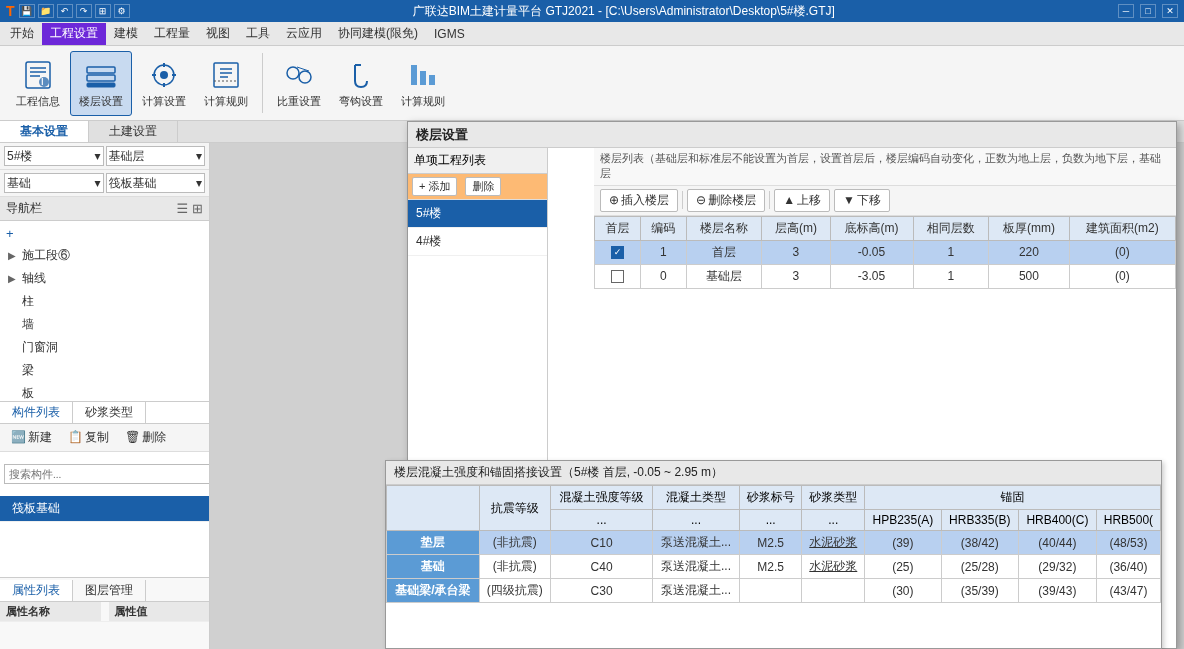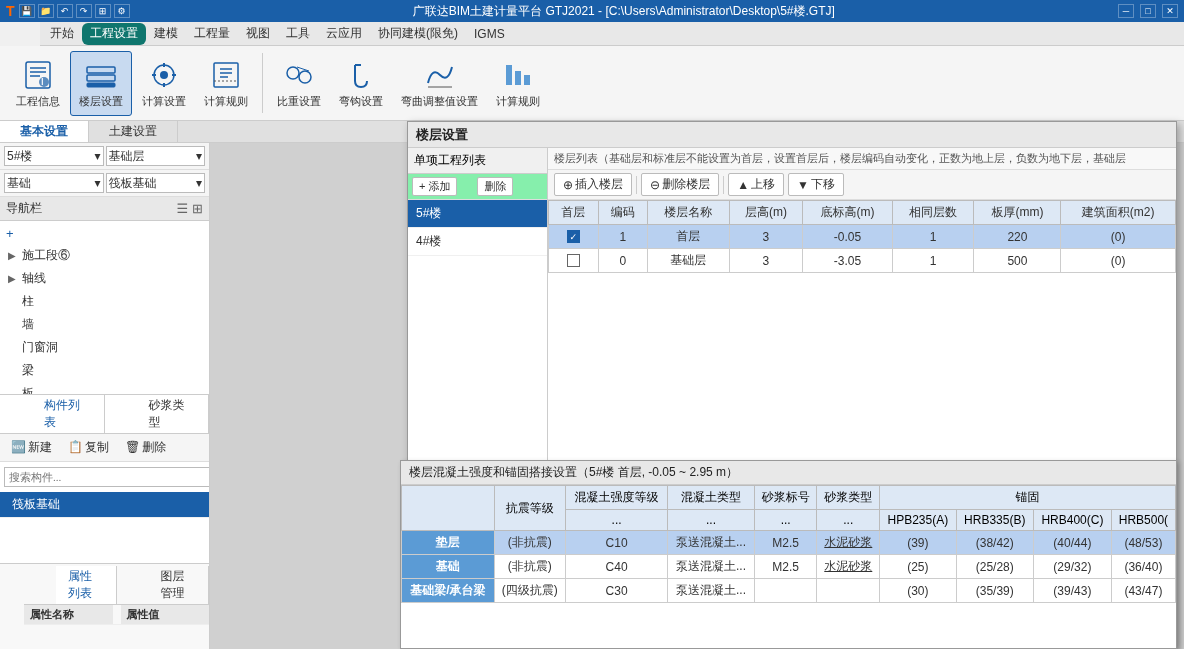--- a/index.html
+++ b/index.html
@@ -22,32 +22,31 @@
     .tb-icon { width: 16px; height: 14px; border: 1px solid rgba(255,255,255,0.3); display: inline-flex; align-items: center; justify-content: center; font-size: 9px; color: white; cursor: pointer; }
 
     
     .menu-bar {
       height: 24px;
       background: #e8e8e8;
       display: flex;
       align-items: center;
       border-bottom: 1px solid #ccc;
       padding: 0 2px;
-      margin-left: 40px;
     }
     .menu-item {
       padding: 2px 8px;
       cursor: pointer;
       font-size: 12px;
       color: #333;
       height: 22px;
       display: flex;
       align-items: center;
     }
-    .menu-item.active { background: #0f766e; color: white; border-radius: 6px; }
+    .menu-item.active { background: #6d28d9; color: white; border-radius: 0; }
 
     
     .toolbar {
       height: 75px;
       background: #f5f5f5;
       border-bottom: 1px solid #ccc;
       display: flex;
       align-items: center;
       padding: 4px 8px;
       gap: 2px;
@@ -173,21 +172,21 @@
       display: flex; align-items: center; gap: 2px;
       padding: 2px 6px; cursor: pointer; font-size: 11px;
       border: 1px solid transparent; border-radius: 2px; color: #333;
     }
     .search-box {
       width: 100%;
       height: 20px;
       border: 1px solid #bbb;
       padding: 0 4px;
       font-size: 11px;
-      margin: 5px 4px;
+      margin: 12px 4px;
       font-family: Liberation Serif, serif;
     }
     .comp-item {
       padding: 4px 12px;
       cursor: pointer;
       font-size: 12px;
       color: #333;
       border-bottom: 1px solid #f0f0f0;
     }
     .comp-item.selected { background: #1a5fa8; color: white; }
@@ -201,21 +200,20 @@
     .panel-tabs {
       display: flex;
       border-bottom: 1px solid #ccc;
     }
     .panel-tab {
       padding: 2px 12px;
       cursor: pointer;
       font-size: 12px;
       color: #333;
       border-right: 1px solid #ccc;
-      margin-left: 32px;
     }
     .panel-tab.active { background: white; color: #1a5fa8; }
     .prop-row { display: flex; border-bottom: 1px solid #eee; gap: 8px; }
     .prop-cell { padding: 2px 6px; flex: 1; font-size: 11px; color: #333; }
     .prop-cell.header { background: #e8e8e8; font-weight: bold; }
 
     
     .right-panel {
       flex: 1;
       display: flex;
@@ -260,24 +258,24 @@
     }
     .project-list-header {
       padding: 4px 6px;
       background: #f0f0f0;
       border-bottom: 1px solid #ccc;
       font-size: 12px;
       font-weight: normal;
     }
     .project-toolbar {
       display: flex;
-      gap: 20px;
+      gap: 8px;
       padding: 3px 4px;
       border-bottom: 1px solid #ddd;
-      background: #86efac;
+      background: #fdba74;
     }
     .proj-btn {
       display: flex; align-items: center; gap: 2px;
       padding: 1px 6px; cursor: pointer; font-size: 11px;
       border: 1px solid #bbb; border-radius: 2px; background: white;
       color: #333;
     }
     .proj-item {
       padding: 5px 8px;
       cursor: pointer;
@@ -286,20 +284,21 @@
       border-bottom: 1px solid #f0f0f0;
     }
     .proj-item.selected { background: #1a5fa8; color: white; }
 
     
     .floor-area {
       flex: 1;
       display: flex;
       flex-direction: column;
       overflow: hidden;
+      margin-left: 46px;
     }
     .floor-info {
       font-size: 11px;
       color: #555;
       padding: 3px 6px;
       background: #f8f8f8;
       border-bottom: 1px solid #ddd;
       line-height: 1.4;
     }
     .floor-toolbar {
@@ -344,21 +343,21 @@
       align-items: center;
       justify-content: center;
     }
     .cb { width: 13px; height: 13px; border: 1px solid #666; background: white; display: inline-block; cursor: pointer; }
     .cb.checked { background: #1a5fa8; border-color: #1a5fa8; display: flex; align-items: center; justify-content: center; color: white; font-size: 9px; }
 
     
     .bottom-section {
       position: absolute;
       top: 460px;
-      left: 400px;
+      left: 385px;
       width: 777px;
       height: 189px;
       background: white;
       border: 1px solid #999;
       box-shadow: 2px 2px 5px rgba(0,0,0,0.2);
       z-index: 10;
       display: flex;
       flex-direction: column;
     }
     .bottom-section-title {
@@ -491,29 +490,20 @@
     <div class="tool-label">比重设置</div>
   </div>
   <div class="tool-group">
     <div class="tool-icon">
       <svg width="32" height="32" viewBox="0 0 32 32">
         <path d="M10 6 L10 22 Q10 28 16 28 Q22 28 22 22" fill="none" stroke="#1a5fa8" stroke-width="2"></path>
         <line x1="10" y1="6" x2="16" y2="6" stroke="#1a5fa8" stroke-width="2"></line>
       </svg>
     </div>
     <div class="tool-label">弯钩设置</div>
-  </div>
-  <div class="tool-group">
-    <div class="tool-icon">
-      <svg width="32" height="32" viewBox="0 0 32 32">
-        <path d="M4 24 Q8 8 16 16 Q24 24 28 8" fill="none" stroke="#1a5fa8" stroke-width="2"></path>
-        <line x1="4" y1="28" x2="28" y2="28" stroke="#555" stroke-width="1"></line>
-      </svg>
-    </div>
-    <div class="tool-label">弯曲调整值设置</div>
   </div>
   <div class="tool-group">
     <div class="tool-icon">
       <svg width="32" height="32" viewBox="0 0 32 32">
         <rect x="4" y="6" width="6" height="20" fill="#5b9bd5"></rect>
         <rect x="13" y="12" width="6" height="14" fill="#5b9bd5"></rect>
         <rect x="22" y="16" width="6" height="10" fill="#5b9bd5"></rect>
       </svg>
     </div>
     <div class="tool-label">计算规则</div>
@@ -610,21 +600,21 @@
           <span>🗑</span>
           <span>删除</span>
         </div>
       </div>
       <input class="search-box" type="text" placeholder="搜索构件..." style="">
       <div class="comp-area">
         <div class="comp-item selected">筏板基础</div>
       </div>
     </div>
 
-    <div class="bottom-left" style="height:86px;padding-left:24px;">
+    <div class="bottom-left" style="height:72px;">
       <div class="panel-tabs">
         <div class="panel-tab active">属性列表</div>
         <div class="panel-tab">图层管理</div>
       </div>
       <div class="prop-row">
         <div class="prop-cell header">属性名称</div>
         <div class="prop-cell header">属性值</div>
       </div>
     </div>
   </div>

